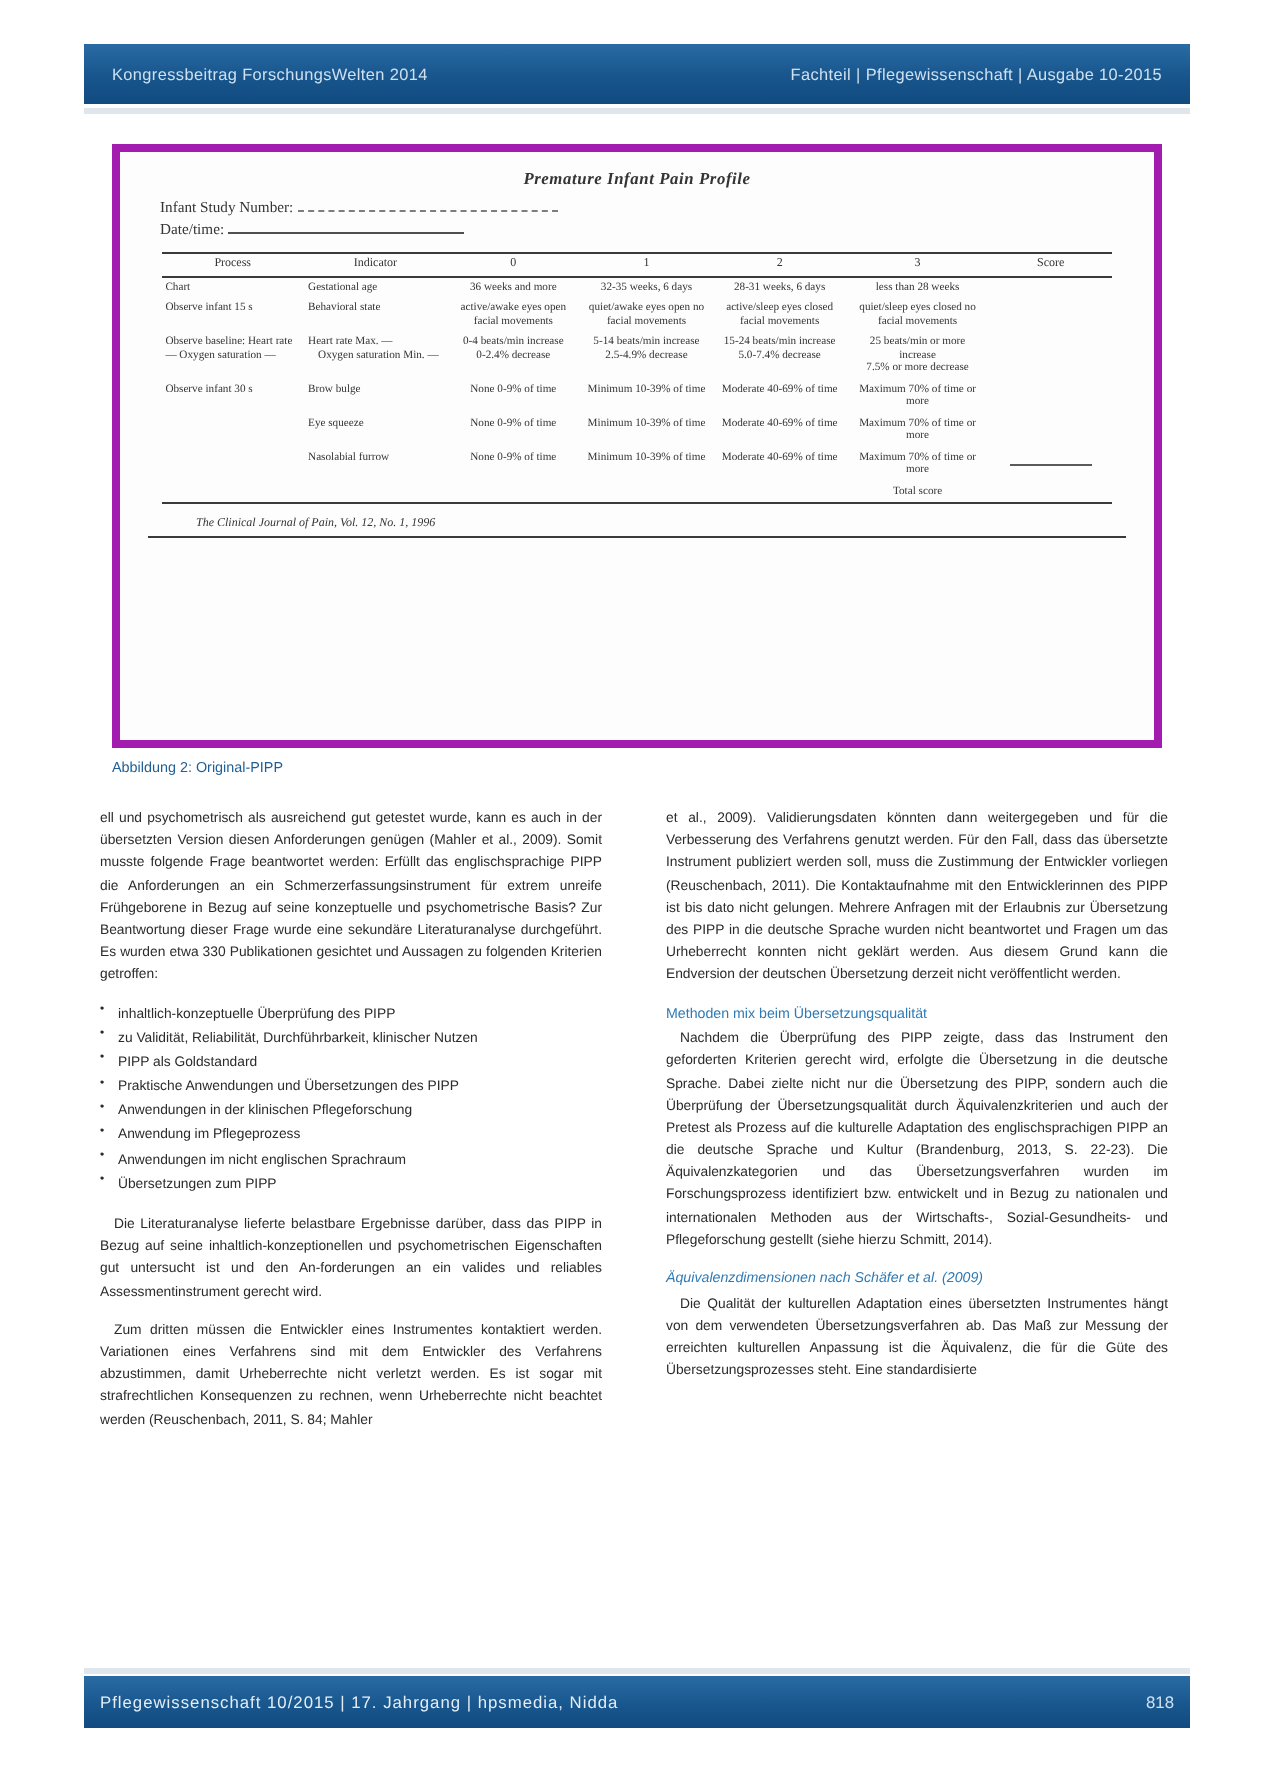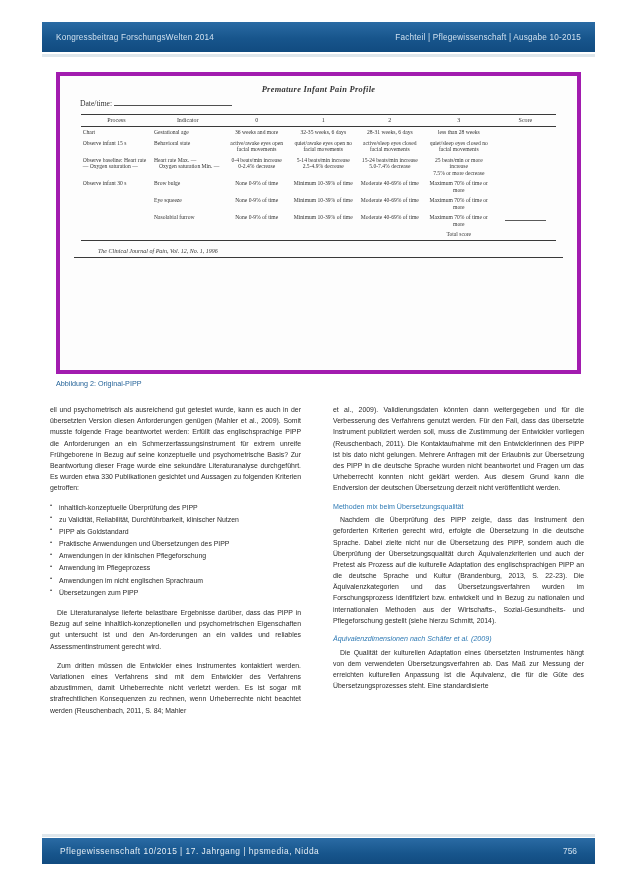--- a/index.html
+++ b/index.html
@@ -207,21 +207,21 @@
     position: absolute;
     left: 42px;
     top: 838px;
     width: 553px;
     height: 26px;
     background: #1f5f96;
     background: linear-gradient(180deg, #2a6ba4 0%, #17558c 60%, #114b80 100%);
     display: flex;
     align-items: center;
     justify-content: space-between;
-    padding: 0 18px;
+    padding: 0 8px;
     box-sizing: border-box;
   }
   .footer-bar .ftr-text {
     color: #e4edf4;
     font-size: 8.4px;
     letter-spacing: .5px;
     white-space: nowrap;
   }
   .footer-bar .pageno {
     color: #cfe0ef;
@@ -246,20 +246,24 @@
     <span class="hdr-text">Fachteil | Pflegewissenschaft | Ausgabe 10-2015</span>
   </div>
   <div class="header-underline"></div>
 
   <div class="figure-box">
     <div class="fig-inner">
 
       <div class="fig-title">Premature Infant Pain Profile</div>
 
       <div class="fig-fields">
+        <div class="fld">
+          <span>Infant Study Number:</span>
+          <span class="rule dashed" style="width:130px"></span>
+        </div>
         <div class="fld">
           <span>Date/time:</span>
           <span class="rule" style="width:118px"></span>
         </div>
       </div>
 
       <table class="pipp">
         <colgroup>
           <col style="width:15%">
             <col style="width:15%">
@@ -389,16 +393,16 @@
     <h3 class="sub">Methoden mix beim Übersetzungsqualität</h3>
     <p>Nachdem die Überprüfung des PIPP zeigte, dass das Instrument den geforderten Kriterien gerecht wird, erfolgte die Übersetzung in die deutsche Sprache. Dabei zielte nicht nur die Übersetzung des PIPP, sondern auch die Überprüfung der Übersetzungsqualität durch Äquivalenzkriterien und auch der Pretest als Prozess auf die kulturelle Adaptation des englischsprachigen PIPP an die deutsche Sprache und Kultur (Brandenburg, 2013, S. 22-23). Die Äquivalenzkategorien und das Übersetzungsverfahren wurden im Forschungsprozess identifiziert bzw. entwickelt und in Bezug zu nationalen und internationalen Methoden aus der Wirtschafts-, Sozial-Gesundheits- und Pflegeforschung gestellt (siehe hierzu Schmitt, 2014).</p>
 
     <h3 class="sub em">Äquivalenzdimensionen nach Schäfer et al. (2009)</h3>
     <p>Die Qualität der kulturellen Adaptation eines übersetzten Instrumentes hängt von dem verwendeten Übersetzungsverfahren ab. Das Maß zur Messung der erreichten kulturellen Anpassung ist die Äquivalenz, die für die Güte des Übersetzungsprozesses steht. Eine standardisierte</p>
   </div>
 
   <div class="footer-overline"></div>
   <div class="footer-bar">
     <span class="ftr-text">Pflegewissenschaft 10/2015 | 17. Jahrgang | hpsmedia, Nidda</span>
-    <span class="pageno">756</span>
+    <span class="pageno">818</span>
   </div>
 
 </div>
 
 </body></html>

